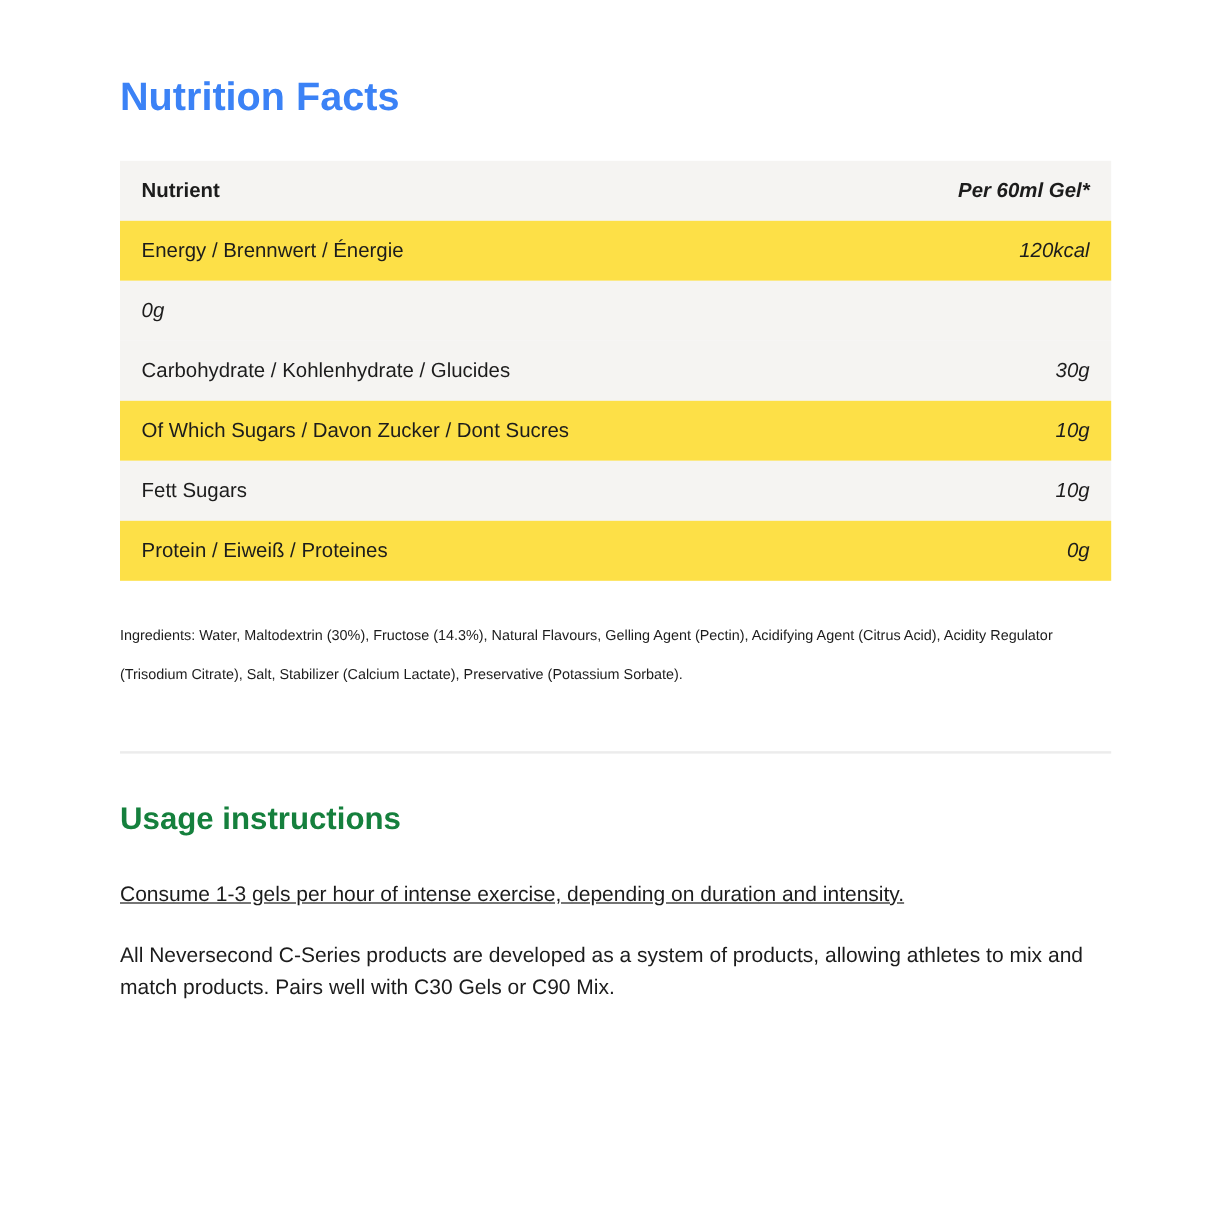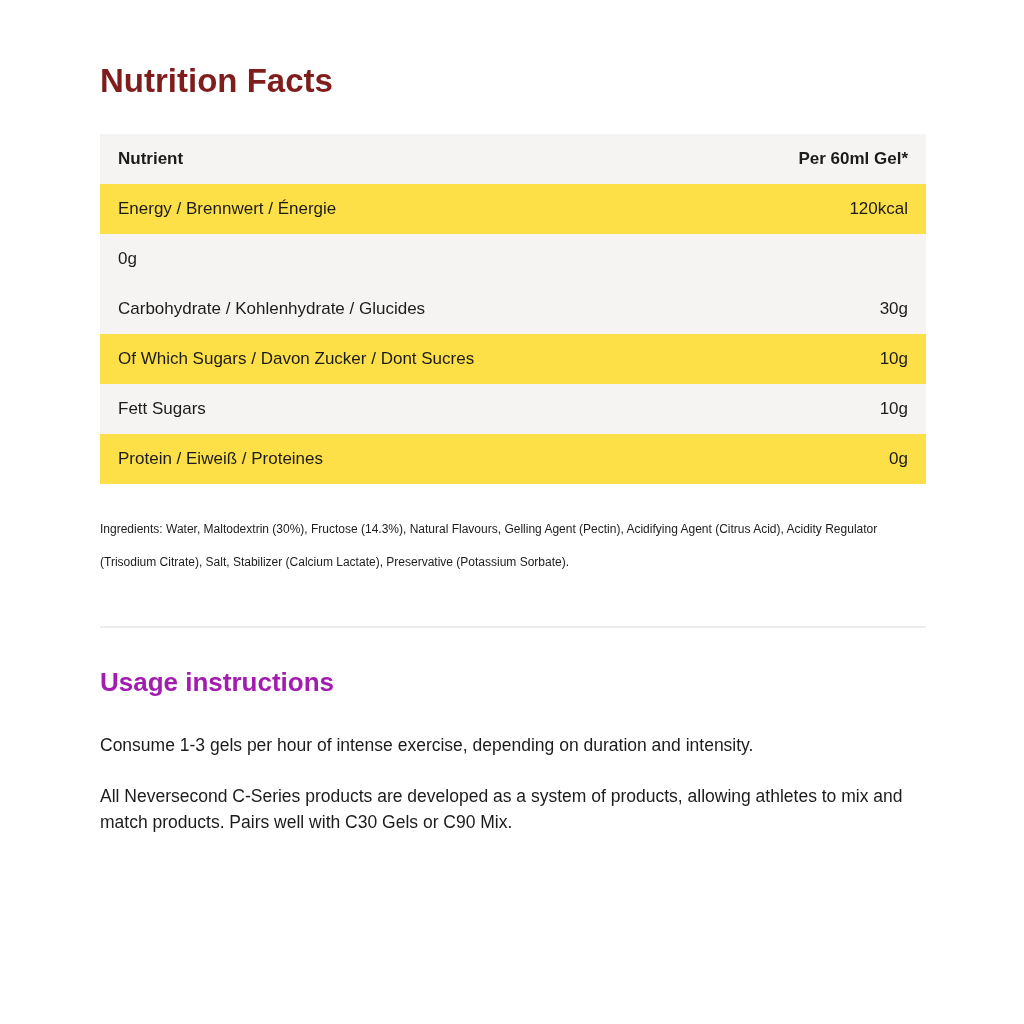--- a/index.html
+++ b/index.html
@@ -18,42 +18,42 @@
     position: absolute;
     left: 100px;
     top: 62px;
     width: 826px;
   }
   .page-title {
     font-size: 33px;
     font-weight: 700;
     line-height: 1.15;
     margin: 0 0 34px 0;
-    color: #7f1d1d;
+    color: #3b82f6;
   }
   .ntable {
     width: 100%;
   }
   .trow {
     height: 50px;
     display: flex;
     align-items: center;
     justify-content: space-between;
     padding: 0 18px;
     box-sizing: border-box;
     font-size: 17px;
   }
   .trow.theader {
     background: #f5f4f2;
     font-weight: 700;
   }
   .trow.dark  { background: #fde047; }
   .trow.light { background: #f5f4f2; }
   .trow .cell-label { text-align: right; }
-  .trow .cell-value { text-align: right; white-space: nowrap; }
+  .trow .cell-value { text-align: right; white-space: nowrap; font-style: italic; }
   .ingredients {
     font-size: 12px;
     line-height: 33px;
     margin: 29px 0 0 0;
     color: #1c1c1c;
   }
   .allergen {
     font-size: 17.5px;
     font-weight: 700;
     line-height: 22px;
@@ -62,28 +62,28 @@
   .divider {
     border: none;
     border-top: 2px solid #ececec;
     margin: 47px 0 0 0;
   }
   .section-title {
     font-size: 26px;
     font-weight: 700;
     line-height: 1.15;
     margin: 40px 0 15px 0;
-    color: #a21caf;
+    color: #15803d;
   }
   .usage-p {
     font-size: 17.5px;
     line-height: 26px;
     margin: 0;
   }
-  .usage-p.first  { margin-top: 34px; }
+  .usage-p.first  { margin-top: 34px; text-decoration: underline; }
   .usage-p.second { margin-top: 25px; }
 </style>
 </head>
 <body>
 
 <div class="content">
 
   <h1 class="page-title">Nutrition Facts</h1>
 
   <div class="ntable">

